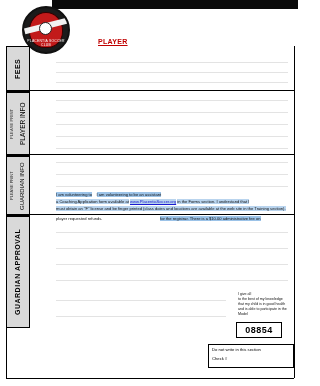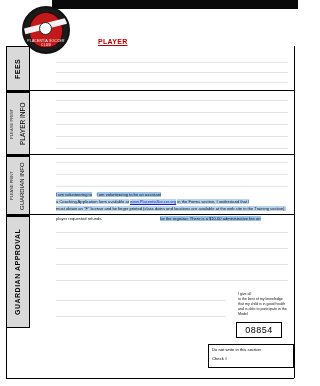--- a/index.html
+++ b/index.html
@@ -52,21 +52,21 @@
   
   .hline{position:absolute;background:#000;height:1px;}
   .vline{position:absolute;background:#000;width:1px;}
 
   
   .rightnote{position:absolute;left:238px;top:292px;width:56px;font-size:3.6px;line-height:5px;color:#111;text-align:left;}
 
   
   .numbox{position:absolute;left:236px;top:322px;width:44px;height:14px;border:1px solid #000;background:#fff;
           display:flex;align-items:center;justify-content:center;}
-  .numbox .n{font-size:9px;font-weight:normal;letter-spacing:.5px;}
+  .numbox .n{font-size:9px;font-weight:bold;letter-spacing:.5px;}
 
   
   .dnw{position:absolute;left:208px;top:344px;width:86px;height:24px;border:1px solid #000;background:#fff;padding:2px 3px;box-sizing:border-box;}
   .dnw .t{font-size:4.2px;line-height:6px;}
   .dnw .c{font-size:4.2px;line-height:6px;margin-top:3px;}
 </style>
 </head>
 <body>
 
 <div class="page">

